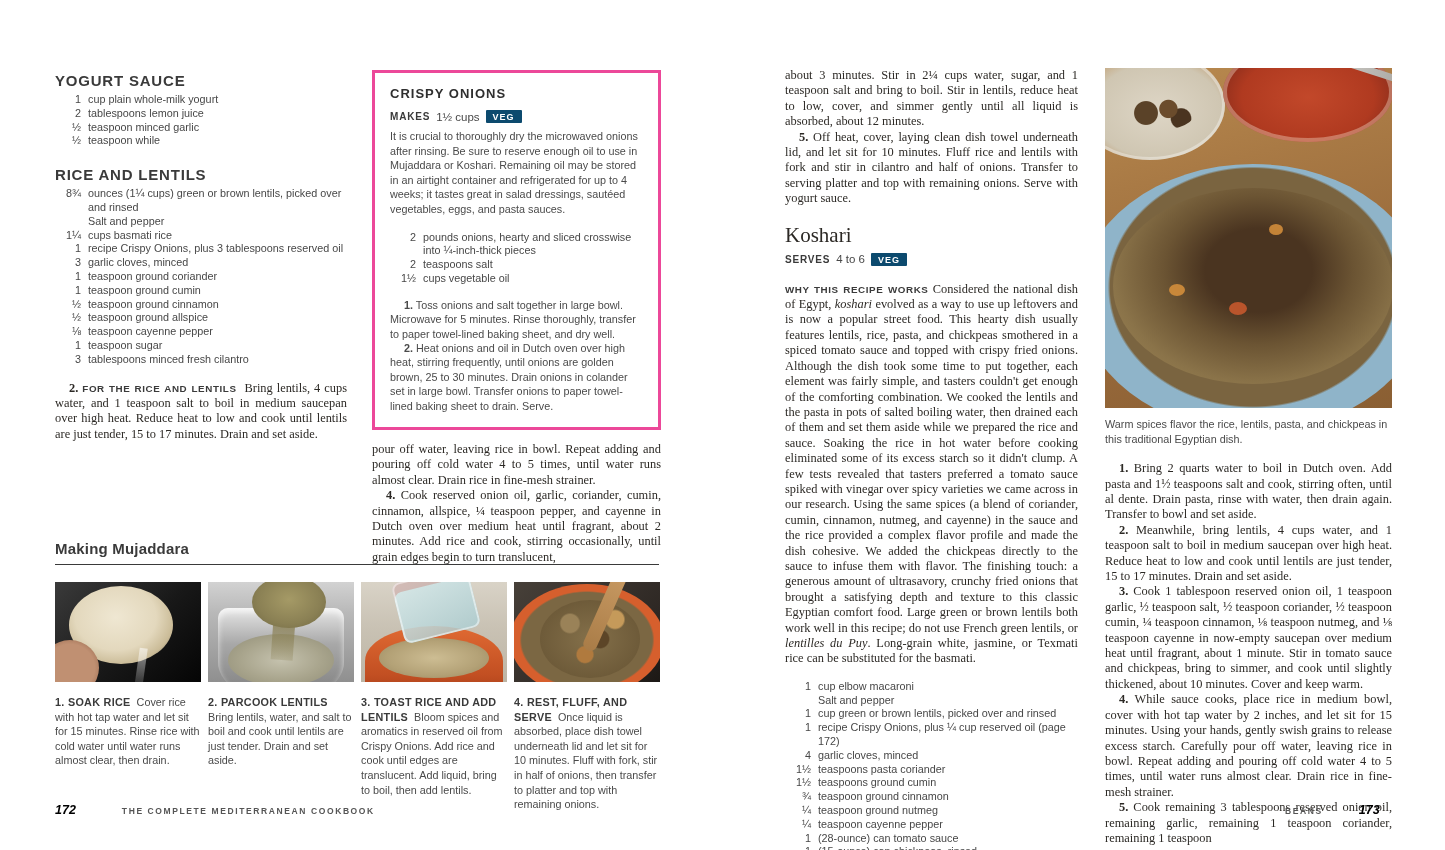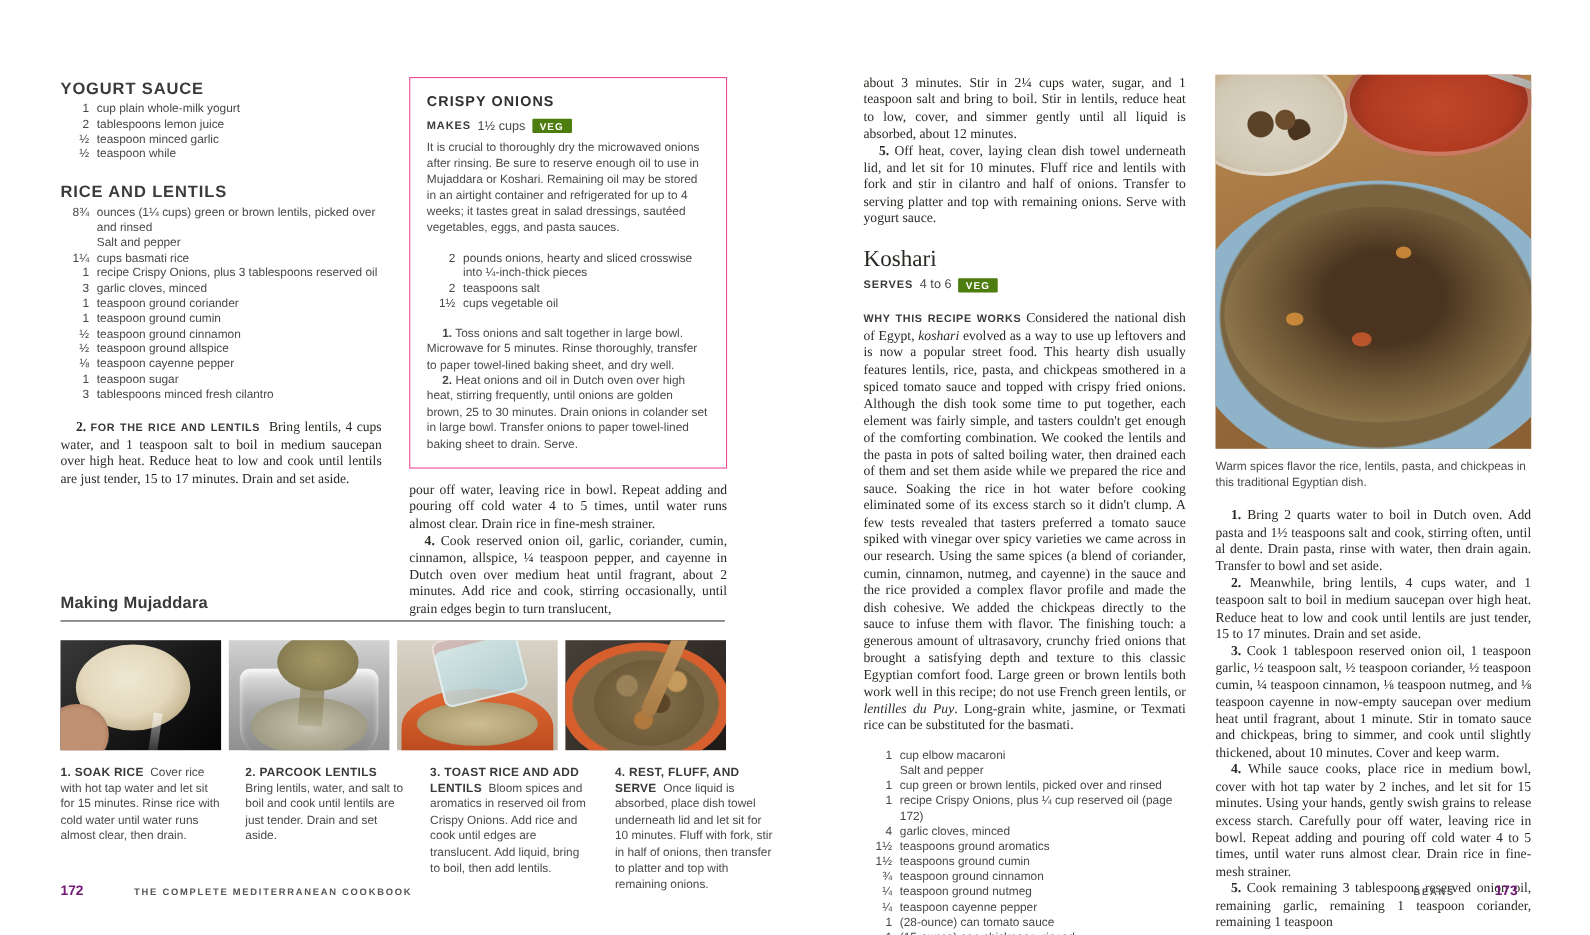--- a/index.html
+++ b/index.html
@@ -20,45 +20,45 @@
 
   .serif{font-family:"Liberation Serif",serif;font-size:12.4px;line-height:15.4px;
          color:#2c2925;text-align:justify;}
   .step{margin:0;text-indent:14px;}
   .step.nofirst{text-indent:0;}
   .snum{font-weight:bold;}
   .slead{font-family:"Liberation Sans",sans-serif;font-weight:bold;font-size:9.8px;
          letter-spacing:.6px;color:#3a3a3a;}
   .leftsteps{margin-top:14px;}
 
-  .rbox{border:1px solid #ec4899;padding:13px 15px 14px 15px;background:#fff;}
+  .rbox{border:3px solid #ec4899;padding:13px 15px 14px 15px;background:#fff;}
   .boxtitle{margin:0 0 9px 0;font-size:13px;font-weight:bold;letter-spacing:1px;color:#2f2f2f;}
   .makesline{display:flex;align-items:center;gap:6px;margin:0 0 6px 0;}
   .klabel{font-size:10px;font-weight:bold;letter-spacing:.8px;color:#3a3a3a;}
   .kval{font-size:11.5px;color:#474747;}
-  .veg{display:inline-block;background:#4d7c0f;color:#ffffff;font-size:9px;font-weight:bold;
+  .veg{display:inline-block;background:#0c4a6e;color:#ffffff;font-size:9px;font-weight:bold;
        letter-spacing:1px;padding:2px 7px 1px 7px;border-radius:1px;}
   .boxnote{margin:0 0 14px 0;font-size:10.8px;line-height:14.6px;color:#4a4a4a;text-align:left;}
   .boxsteps{margin-top:12px;}
   .boxsteps .step{font-family:"Liberation Sans",sans-serif;font-size:10.8px;line-height:14.4px;
                   color:#4a4a4a;text-align:left;}
   .boxings{margin-top:2px;}
   .contleft{margin-top:12px;}
 
   .mujhead{margin:0;font-size:15px;font-weight:bold;color:#3a3a3a;letter-spacing:.2px;}
   .mujrule{border-bottom:1.5px solid #3a3a3a;margin-top:7px;}
   .photorow{display:flex;gap:7px;margin-top:17px;}
   .photo{width:146px;height:100px;position:relative;overflow:hidden;flex:none;}
-  .capsrow{display:flex;gap:22px;margin-top:13px;}
+  .capsrow{display:flex;gap:7px;margin-top:13px;}
   .cap{width:146px;flex:none;font-size:10.8px;line-height:14.6px;color:#4a4a4a;}
   .caplead{font-weight:bold;letter-spacing:.3px;color:#3a3a3a;}
 
   .flt{position:absolute;left:55px;top:803px;display:flex;align-items:baseline;}
   .frt{position:absolute;left:1285px;top:803px;display:flex;align-items:baseline;gap:36px;}
-  .fpage{font-size:12.5px;font-weight:bold;color:#701a75;}
+  .fpage{font-size:12.5px;font-weight:bold;color:#000000;font-style:italic;}
   .ftitle{font-size:8.5px;font-weight:bold;letter-spacing:1.6px;color:#555;margin-left:46px;}
   .fsec{font-size:8.5px;font-weight:bold;letter-spacing:1.6px;color:#555;}
 
   .ktitleblock{margin-top:16px;}
   .ktitle{margin:0 0 5px 0;font-family:"Liberation Serif",serif;font-weight:normal;
           font-size:21px;color:#2c2925;}
   .why{margin:16px 0 0 0;}
   .it{font-style:italic;}
   .ringr{margin-top:13px;}
   .kphoto{width:287px;height:340px;position:relative;overflow:hidden;
@@ -310,21 +310,21 @@
         <div class="irow">
           <span class="amt">1</span>
           <span class="itx">recipe Crispy Onions, plus ¼ cup reserved oil (page 172)</span>
         </div>
         <div class="irow">
           <span class="amt">4</span>
           <span class="itx">garlic cloves, minced</span>
         </div>
         <div class="irow">
           <span class="amt">1½</span>
-          <span class="itx">teaspoons ground aromatics</span>
+          <span class="itx">teaspoons pasta coriander</span>
         </div>
         <div class="irow">
           <span class="amt">1½</span>
           <span class="itx">teaspoons ground cumin</span>
         </div>
         <div class="irow">
           <span class="amt">¾</span>
           <span class="itx">teaspoon ground cinnamon</span>
         </div>
         <div class="irow">

